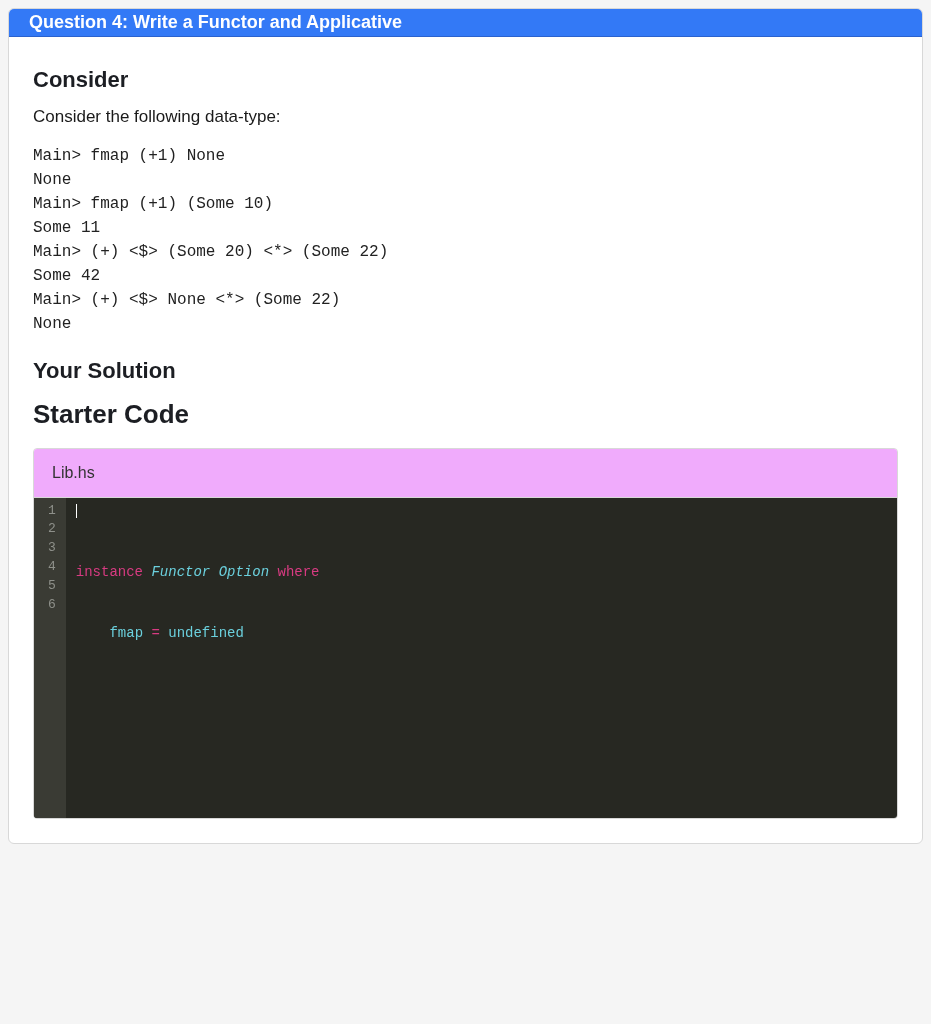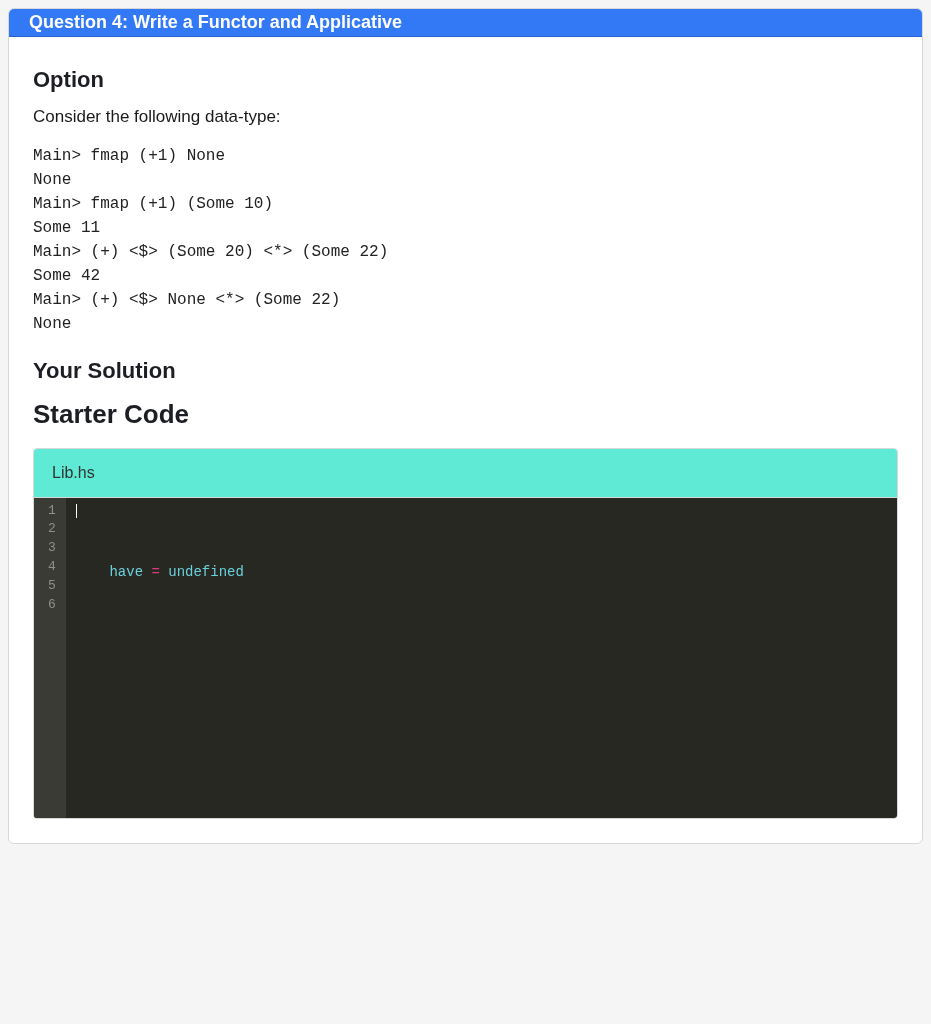--- a/index.html
+++ b/index.html
@@ -54,21 +54,21 @@
     font-family: "SFMono-Regular", Consolas, "Liberation Mono", Menlo, monospace;
     color: #d63384;
     font-size: 16px;
   }
   .editor-frame {
     border: 1px solid #d8d8d8;
     border-radius: 4px;
     overflow: hidden;
   }
   .editor-tab {
-    background: #5eead4;
+    background: #f0abfc;
     padding: 12px 18px;
     font-size: 16px;
     color: #333;
     border-bottom: 1px solid #d8d8d8;
   }
   .editor-body {
     background: #272822;
     color: #f8f8f2;
     font-family: "SFMono-Regular", Consolas, "Liberation Mono", Menlo, monospace;
     font-size: 14px;
@@ -109,21 +109,21 @@
 <body>
 
 <div class="card">
 
   <div class="card-header">
     <span>Question 4: Write a Functor and Applicative</span>
   </div>
 
   <div class="card-body">
 
-    <h3 class="problem-h">Option</h3>
+    <h3 class="problem-h">Consider</h3>
 
     <p>Consider the following data-type:</p>
 
 
 
 
     <pre class="plain">Main&gt; fmap (+1) None
 None
 Main&gt; fmap (+1) (Some 10)
 Some 11
@@ -143,21 +143,22 @@
         <div class="gutter">
           <div>1</div>
           <div>2</div>
           <div>3</div>
           <div>4</div>
           <div>5</div>
           <div>6</div>
         </div>
         <div class="code-area">
           <div class="cursor"></div>
-          <div class="line">    <span class="tok-id">have</span> <span class="tok-op">=</span> <span class="tok-id">undefined</span></div>
+          <div class="line"><span class="tok-kw">instance</span> <span class="tok-type">Functor</span> <span class="tok-type">Option</span> <span class="tok-kw">where</span></div>
+          <div class="line">    <span class="tok-id">fmap</span> <span class="tok-op">=</span> <span class="tok-id">undefined</span></div>
           <div class="line"> </div>
           
           
         </div>
       </div>
     </div>
 
   </div>
 </div>
 

